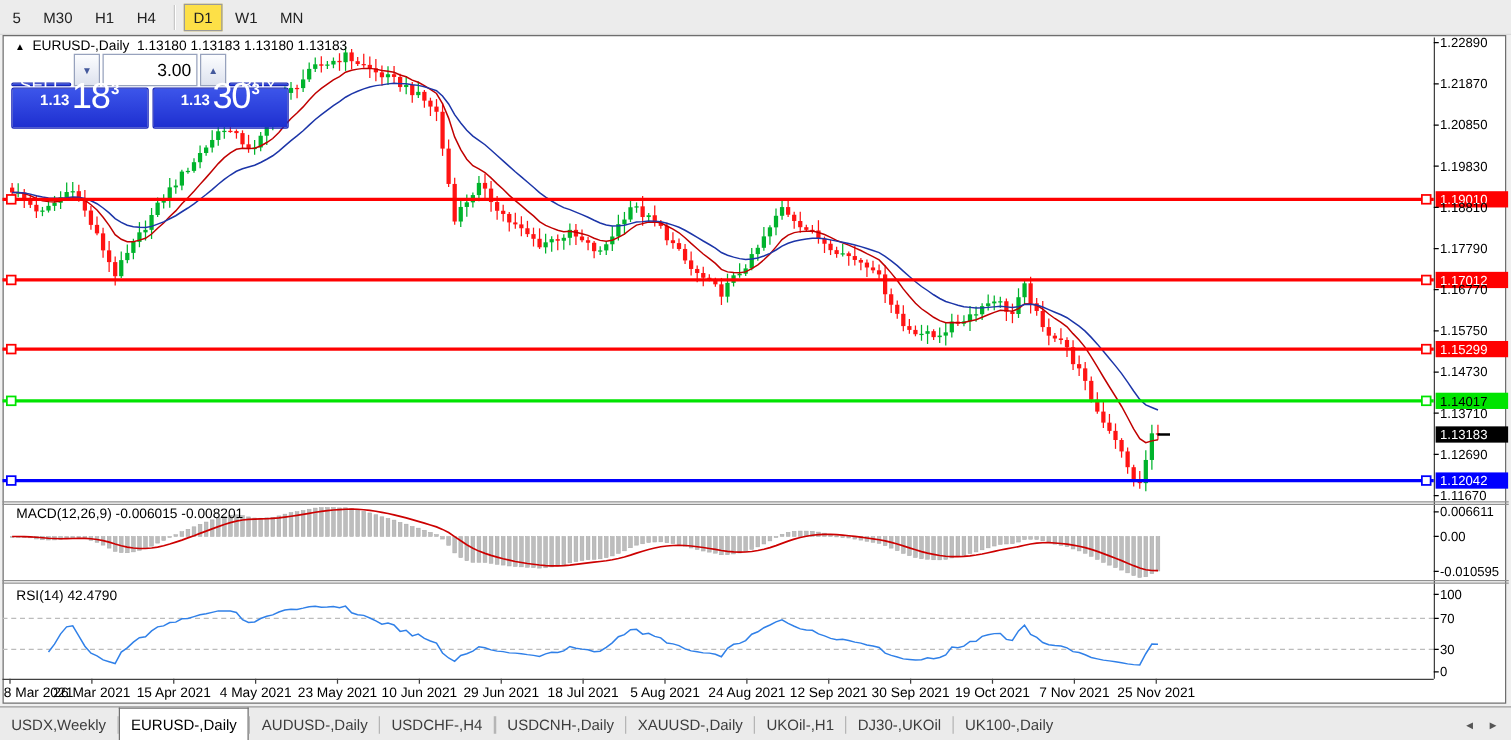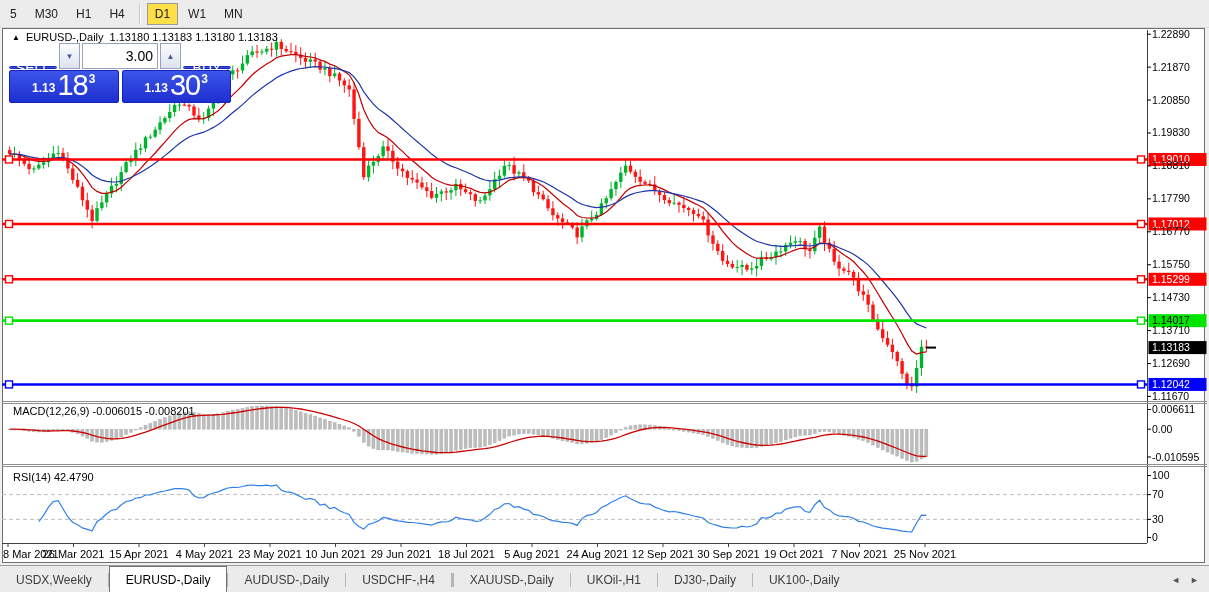--- a/index.html
+++ b/index.html
@@ -25,28 +25,28 @@
   #tradepanel{position:absolute;left:9px;top:43px;width:222px;z-index:3;}
   .tprow1{display:flex;height:26px;gap:2px;}
   .bluebtn{flex:0 0 46px;border-radius:3px;color:#fff;font-size:14px;display:flex;align-items:center;justify-content:center;
     background:linear-gradient(#4d68f2,#2036d2);border:1px solid #1726b4;cursor:pointer;margin-top:23px;}
   .spin{flex:0 0 19px;border:1px solid #97a2bd;background:linear-gradient(#fcfdff,#dde2ee);
     display:flex;align-items:center;justify-content:center;font-size:8px;color:#44599c;cursor:pointer;}
   .volfield{flex:1;border:1px solid #97a2bd;background:#fff;font-size:14px;color:#000;
     display:flex;align-items:center;justify-content:flex-end;padding-right:4px;}
   .tprow2{display:flex;height:33px;gap:3px;margin-top:1px;}
   .pricebox{flex:1;background:linear-gradient(#3c55ea,#1e2fd0);border:1px solid #1522b8;border-radius:2px;
-    color:#fff;display:flex;align-items:flex-end;justify-content:center;padding-bottom:4px;cursor:pointer;}
+    color:#fff;display:flex;align-items:flex-end;justify-content:center;padding-bottom:12px;cursor:pointer;}
   .pb-small{font-size:12px;font-weight:bold;margin:0 2px 3px 0;}
   .pb-big{font-size:29px;line-height:26px;font-weight:normal;letter-spacing:-1px;}
   .pb-sup{font-size:12px;font-weight:bold;margin:0 0 12px 1px;}
   
   #tabbar{position:absolute;left:0;top:565px;width:1209px;height:27px;background:#ebebeb;
     border-top:1px solid #9c9c9c;display:flex;align-items:stretch;font-size:12px;color:#3d3d3d;z-index:3;}
-  .tab{display:flex;align-items:center;padding:0 16px;cursor:pointer;white-space:nowrap;}
+  .tab{display:flex;align-items:center;padding:0 9px;cursor:pointer;white-space:nowrap;}
   .tab.active{background:#fff;border:1px solid #707070;border-bottom:none;color:#000;}
   .tabdiv{width:1px;align-self:center;height:14px;background:#b5b5b5;}
   #tabscroll{margin-left:auto;display:flex;align-items:center;gap:10px;padding:0 10px;color:#555;font-size:9px;}
   #tabscroll span{cursor:pointer;}
 </style>
 </head>
 <body>
 
 <div id="app">
 
@@ -796,26 +796,27 @@
   <div id="tabbar">
       <div class="tab">USDX,Weekly</div>
       <div class="tabdiv"></div>
       <div class="tab active">EURUSD-,Daily</div>
       <div class="tabdiv"></div>
       <div class="tab">AUDUSD-,Daily</div>
       <div class="tabdiv"></div>
       <div class="tab">USDCHF-,H4</div>
       <div class="tabdiv"></div>
       <div class="tabdiv"></div>
+      <div class="tab">USDCNH-,Daily</div>
       <div class="tabdiv"></div>
       <div class="tab">XAUUSD-,Daily</div>
       <div class="tabdiv"></div>
       <div class="tab">UKOil-,H1</div>
       <div class="tabdiv"></div>
-      <div class="tab">DJ30-,Daily</div>
+      <div class="tab">DJ30-,UKOil</div>
       <div class="tabdiv"></div>
       <div class="tab">UK100-,Daily</div>
       <div id="tabscroll">
         <span>◄</span>
         <span>►</span>
       </div>
     </div>
 
 </div>
 

